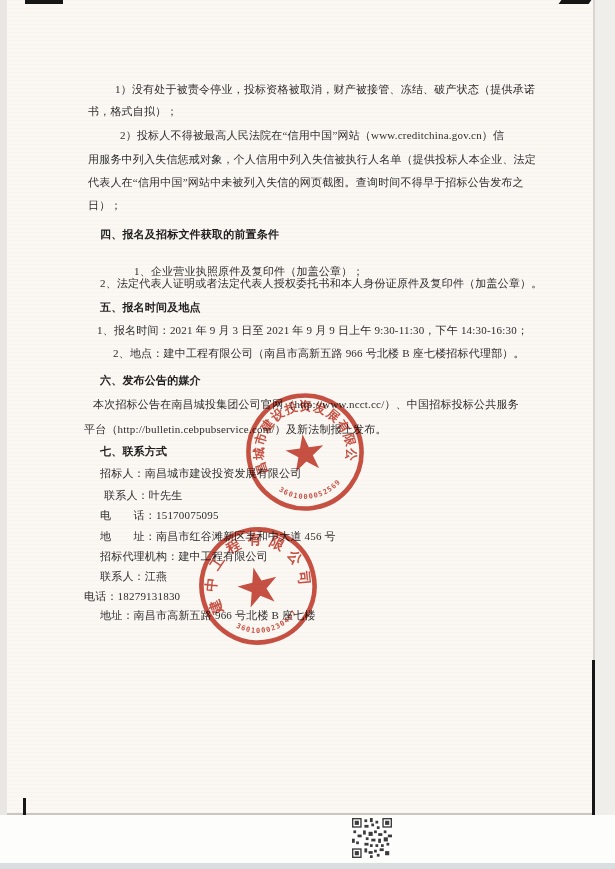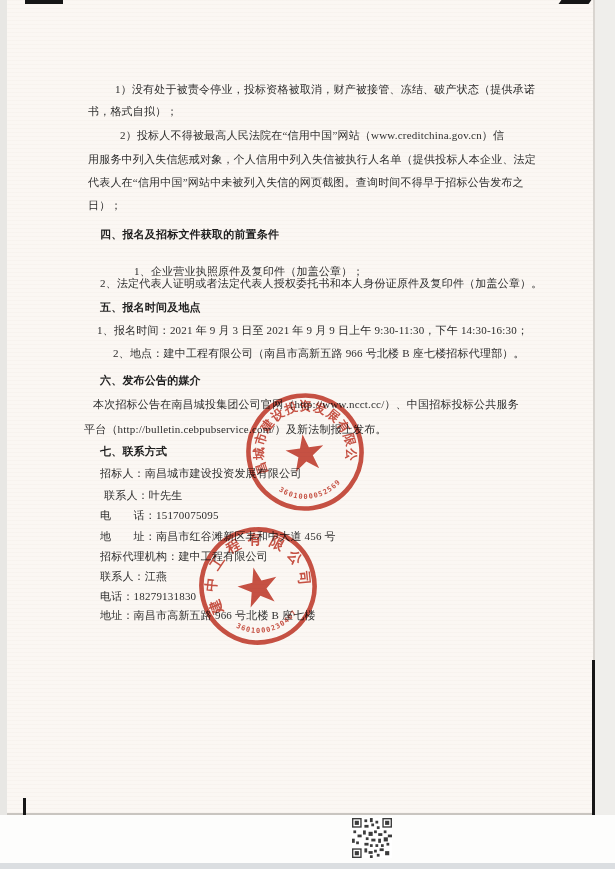--- a/index.html
+++ b/index.html
@@ -72,21 +72,21 @@
 <div class="line bold" style="left:100px;top:373px;">六、发布公告的媒介</div>
 <div class="line" style="left:93px;top:397px;">本次招标公告在南昌城投集团公司官网（http://www.ncct.cc/）、中国招标投标公共服务</div>
 <div class="line" style="left:84px;top:422px;font-family:Liberation Serif, serif;">平台（http://bulletin.cebpubservice.com/）及新法制报上发布。</div>
 <div class="line bold" style="left:100px;top:444px;">七、联系方式</div>
 <div class="line" style="left:100px;top:466px;">招标人：南昌城市建设投资发展有限公司</div>
 <div class="line" style="left:104px;top:488px;">联系人：叶先生</div>
 <div class="line" style="left:100px;top:508px;">电　　话：15170075095</div>
 <div class="line" style="left:100px;top:529px;">地　　址：南昌市红谷滩新区丰和中大道 456 号</div>
 <div class="line" style="left:100px;top:549px;">招标代理机构：建中工程有限公司</div>
 <div class="line" style="left:100px;top:569px;">联系人：江燕</div>
-<div class="line" style="left:100px;top:589px;">电话：18279131830</div>
+<div class="line" style="left:84px;top:589px;">电话：18279131830</div>
 <div class="line" style="left:100px;top:608px;text-align:center;">地址：南昌市高新五路 966 号北楼 B 座七楼</div>
 
 <svg class="seal" style="left:243px;top:390px;transform:rotate(-8deg);" width="124" height="124" viewBox="0 0 124 124">
   <defs>
     <path id="s1top" d="M 22.5 76.4 A 42 42 0 1 1 101.5 76.4" fill="none"></path>
     <path id="s1bot" d="M 25.0 90.9 A 47 47 0 0 0 99.0 90.9" fill="none"></path>
   </defs>
   <circle class="seal-ring" cx="62" cy="62" r="56.5"></circle>
   <polygon class="seal-star" transform="translate(62,64)" points="0,-20 4.49,-6.18 19.02,-6.18 7.27,2.36 11.76,16.18 0,7.64 -11.76,16.18 -7.27,2.36 -19.02,-6.18 -4.49,-6.18"></polygon>
   <text class="seal-name n1"><textPath href="#s1top" startOffset="50%" text-anchor="middle">南昌城市建设投资发展有限公司</textPath></text>

